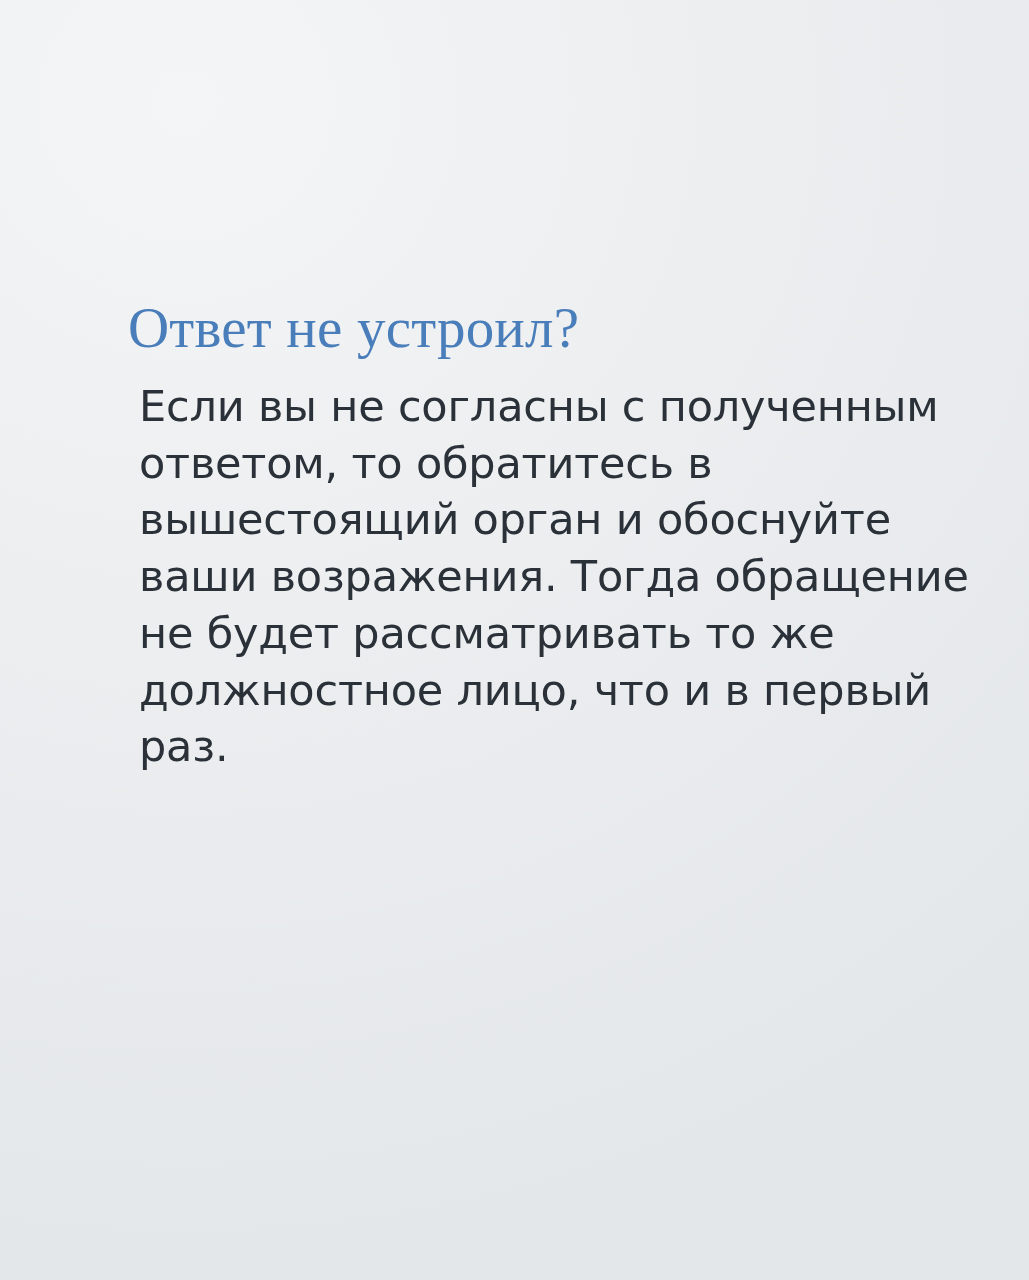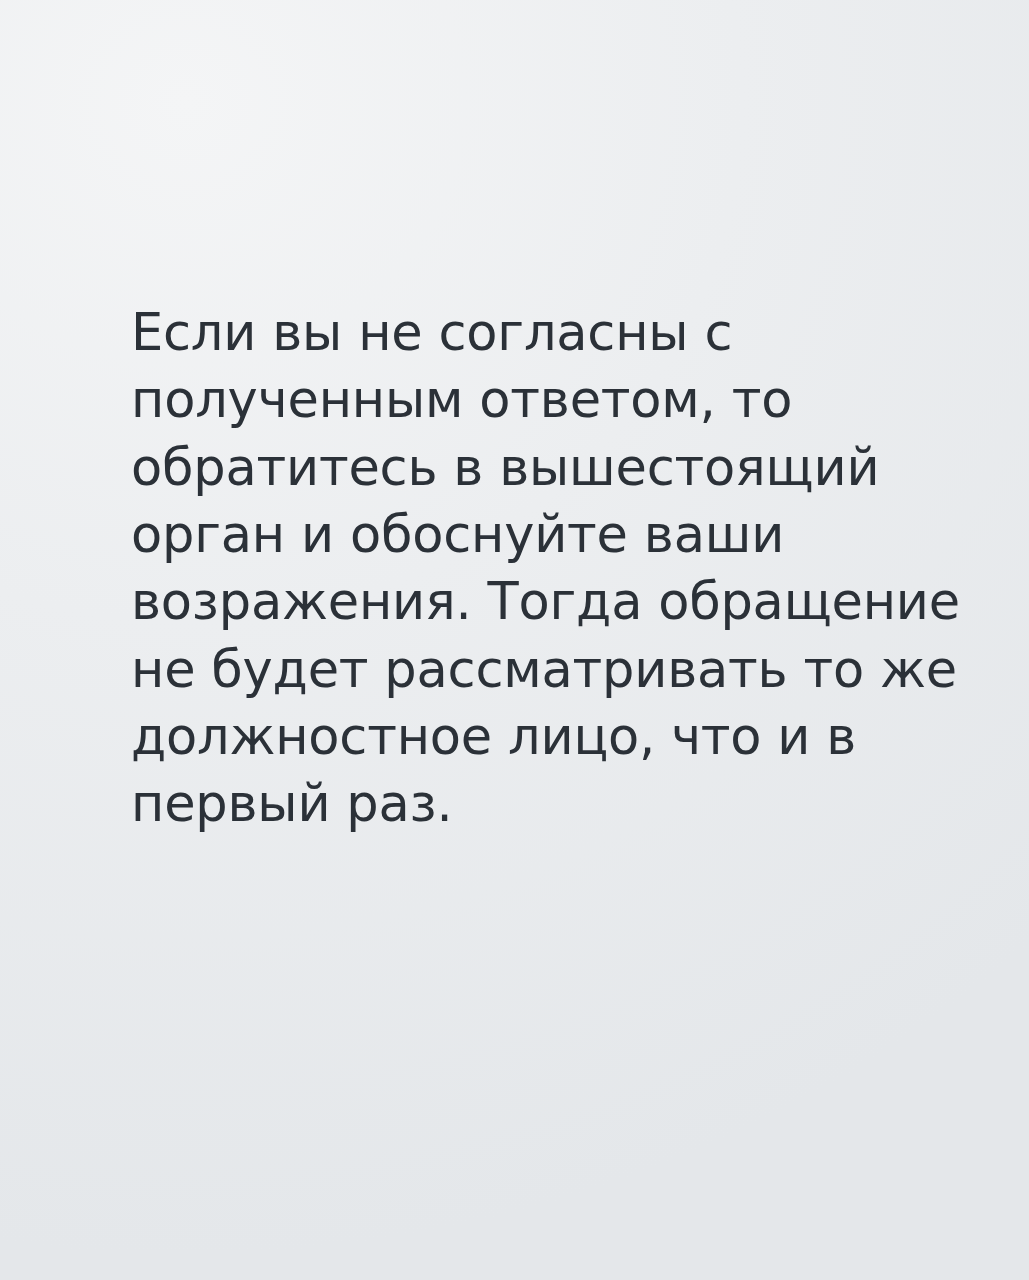--- a/index.html
+++ b/index.html
@@ -36,29 +36,30 @@
     font-size: 57px;
     line-height: 1.12;
     font-weight: 400;
     color: #4a7ebb;
     margin: 0 0 18px 0;
     letter-spacing: 0.2px;
   }
 
   .body-text {
     font-family: "DejaVu Sans", "Liberation Sans", sans-serif;
-    font-size: 51px;
+    font-size: 43px;
     line-height: 1.32;
     font-weight: 400;
     color: #2b3138;
-    margin: 3px;
+    margin: 11px;
     width: 850px;
     letter-spacing: -0.2px;
   }
 </style>
 </head>
 <body>
 
 <div class="slide">
   <div class="content">
+    <h1 class="headline">Ответ не устроил?</h1>
     <p class="body-text">Если вы не согласны с полученным ответом, то обратитесь в вышестоящий орган и обоснуйте ваши возражения. Тогда обращение не будет рассматривать то же должностное лицо, что и в первый раз.</p>
   </div>
 </div>
 
 </body></html>

